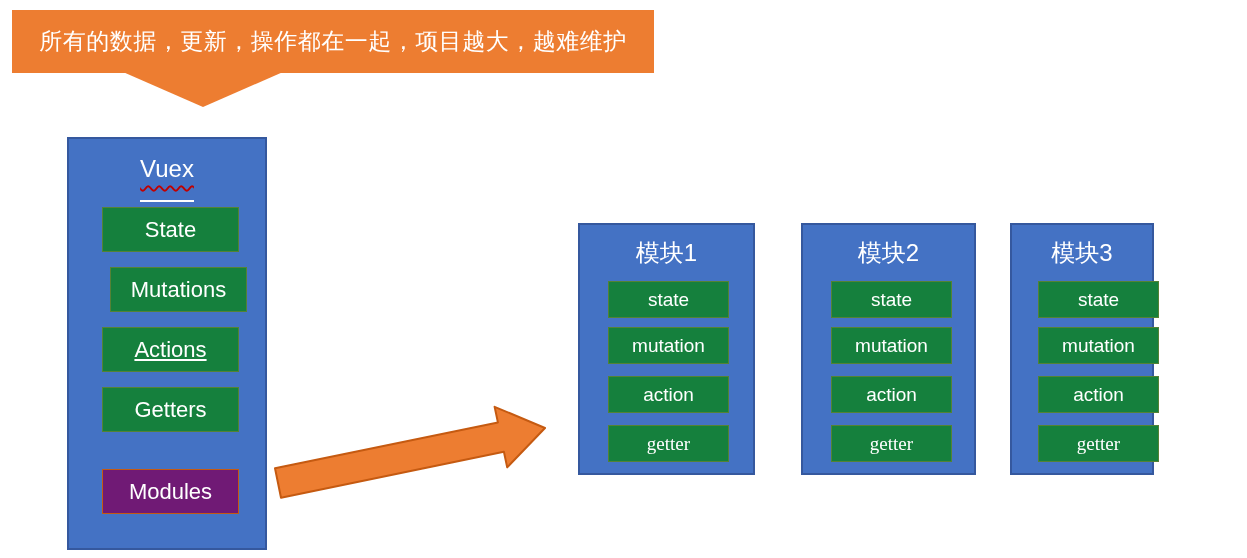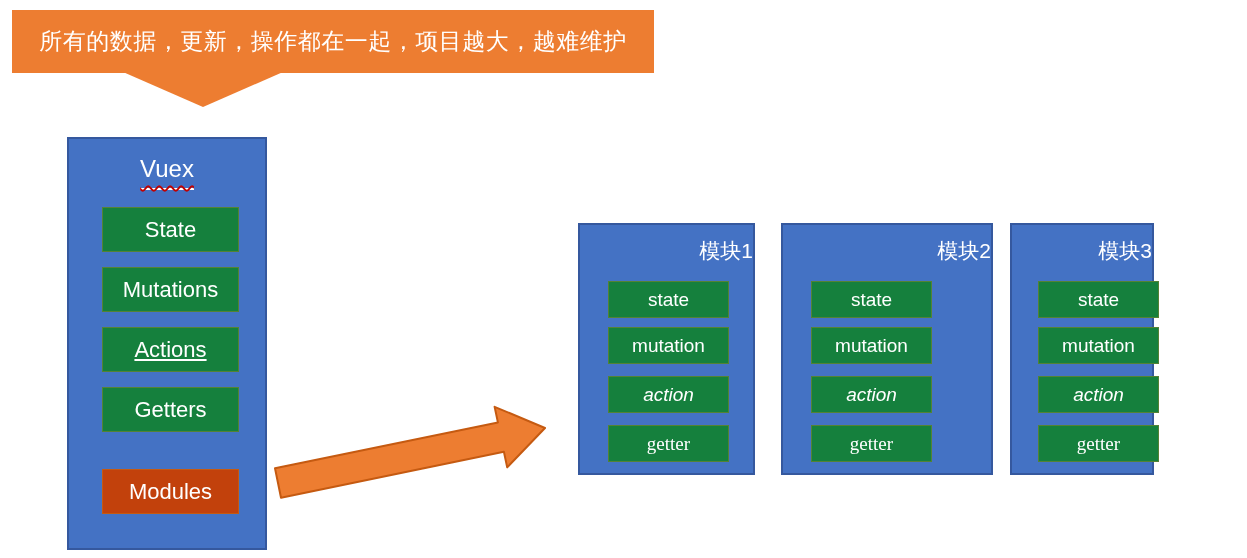--- a/index.html
+++ b/index.html
@@ -40,67 +40,67 @@
     position: absolute;
     background: #4472C4;
     border: 2px solid #35589E;
   }
   .panel-vuex {
     left: 67px; top: 137px;
     width: 200px; height: 413px;
   }
   .panel-module { width: 177px; height: 252px; top: 223px; }
   .panel-m1 { left: 578px; }
-  .panel-m2 { left: 781px; width: 212px; }
+  .panel-m2 { left: 801px; width: 175px; }
   .panel-m3 { left: 1010px; width: 144px; }
 
   .vuex-title {
     position: absolute;
     left: 0; top: 16px; width: 100%;
     text-align: center;
     font-size: 24px;
   }
   .vuex-title .squiggle {
     border-bottom: 2px solid #ffffff;
-    padding-bottom: 6px;
+    padding-bottom: 18px;
     text-decoration: underline wavy #C00000 2px;
     text-underline-offset: 8px;
   }
   .module-title {
     position: absolute;
     left: 0; top: 12px; width: 100%;
-    text-align: right;
-    font-size: 21px;
+    text-align: center;
+    font-size: 24px;
   }
 
   
   .chip {
     position: absolute;
     display: flex;
     align-items: center;
     justify-content: center;
     background: #15803d;
     border: 1px solid #548235;
   }
   .chip-orange {
-    background: #c2410c;
+    background: #701a75;
     border-color: #C55A11;
   }
   .vuex-chip { left: 33px; width: 137px; height: 45px; font-size: 22px; }
   .v0 { top: 68px; }
-  .v1 { top: 128px; }
+  .v1 { top: 128px; margin-left: 8px; }
   .v2 { top: 188px; text-decoration: underline; }
   .v3 { top: 248px; }
   .v-modules { top: 330px; }
 
   .module-chip { left: 28px; width: 121px; height: 37px; font-size: 19px; }
   .panel-m3 .module-chip { left: 26px; }
   .s0 { top: 56px; }
   .s1 { top: 102px; }
-  .s2 { top: 151px; font-style: italic; }
+  .s2 { top: 151px; }
   .s3 { top: 200px; font-family: Liberation Serif, serif; }
 
   
   .modules-arrow {
     position: absolute;
     left: 260px; top: 400px;
     display: block;
   }
 </style>
 </head>

